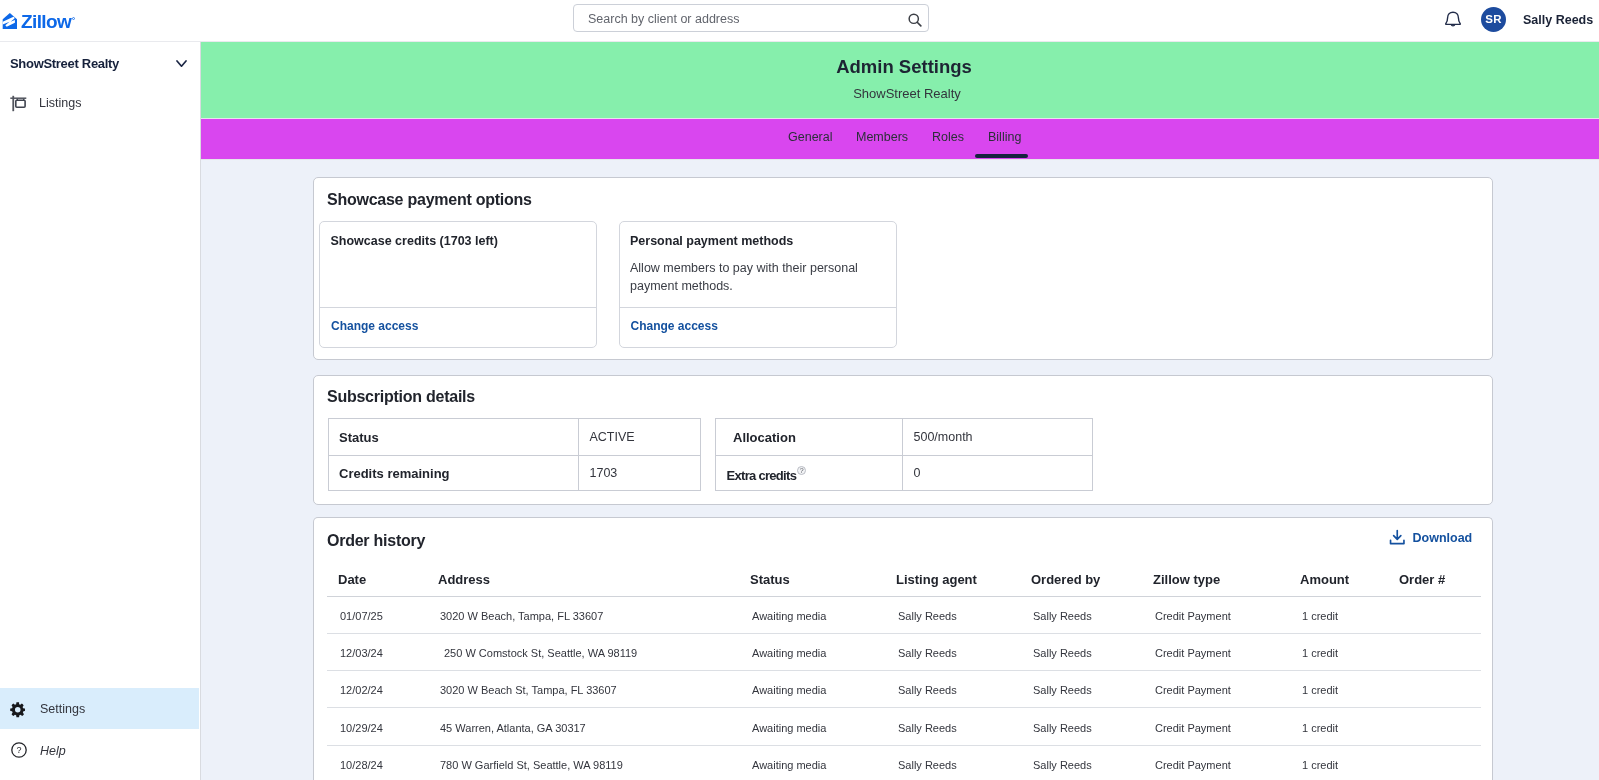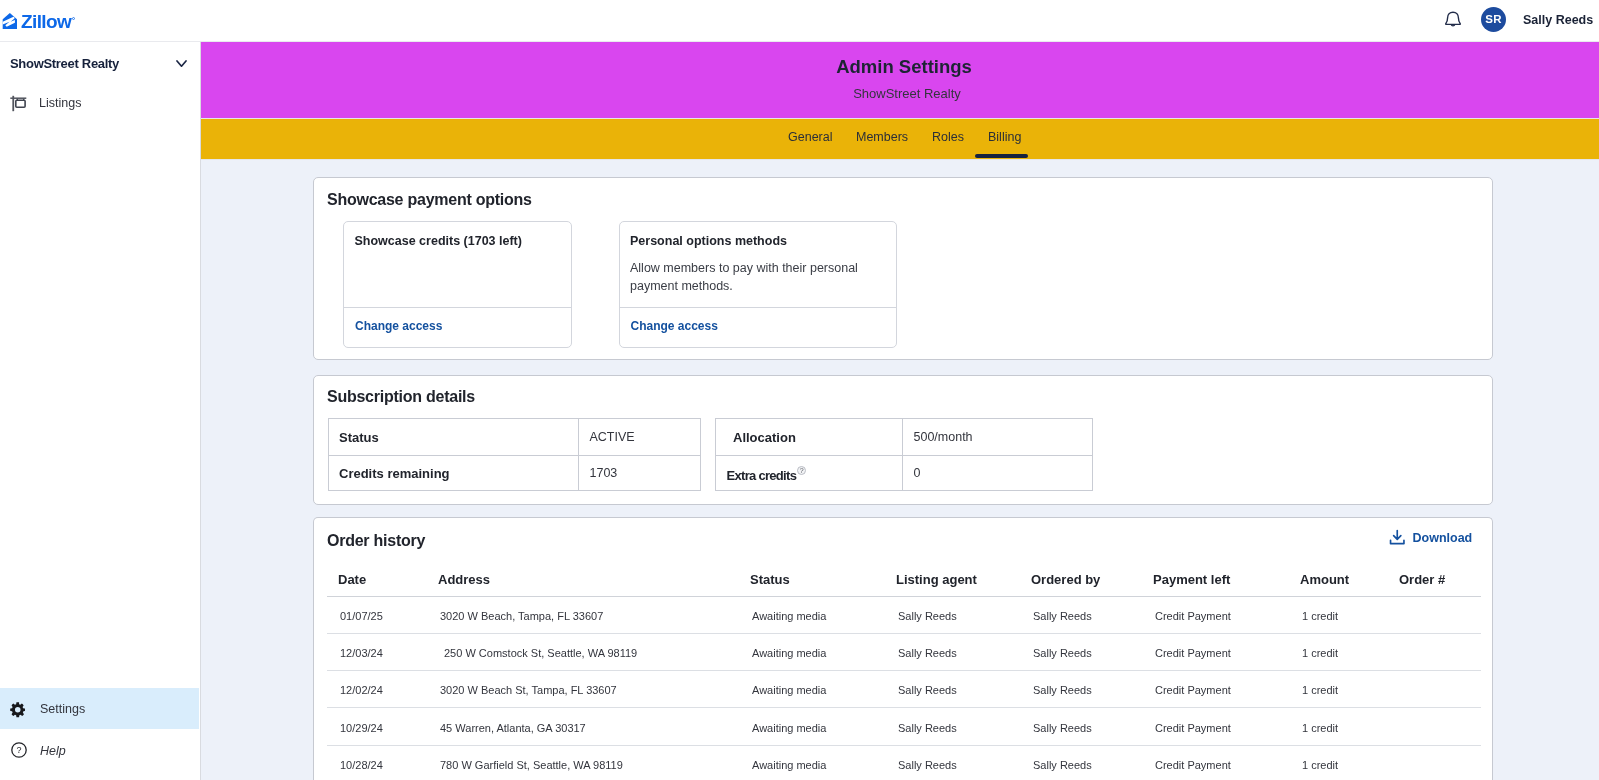--- a/index.html
+++ b/index.html
@@ -26,37 +26,37 @@
 #nav-listings svg { position:absolute; left:9.5px; top:6.5px; }
 #nav-listings .lbl { position:absolute; left:39px; top:7.5px; font-size:12.5px; color:#33353d; }
 #nav-settings { position:absolute; left:0; top:646px; width:199px; height:41px; background:#d9edfc; }
 #nav-settings svg { position:absolute; left:9.3px; top:12.7px; }
 #nav-settings .lbl { position:absolute; left:40px; top:14px; font-size:12.5px; color:#33353d; }
 #nav-help { position:absolute; left:0; top:693px; width:199px; height:31px; }
 #nav-help svg { position:absolute; left:10.5px; top:7px; }
 #nav-help .lbl { position:absolute; left:40px; top:8.5px; font-size:12.5px; color:#33353d;font-style:italic; }
 
 
-#main-title { position:absolute; left:201px; top:42px; width:1398px; height:77px; background:#d946ef; border-bottom:1px solid #e4e6ea; }
+#main-title { position:absolute; left:201px; top:42px; width:1398px; height:77px; background:#86efac; border-bottom:1px solid #e4e6ea; }
 #main-title h1 { position:absolute; left:4px; width:1398px; top:14px; text-align:center; font-size:18.5px; font-weight:bold; color:#1d2433; }
 #main-title .sub { position:absolute; left:7px; width:1398px; top:44px; text-align:center; font-size:13px; color:#33353d; }
-#tabsrow { position:absolute; left:201px; top:119px; width:1398px; height:41px; background:#eab308; border-bottom:1px solid #e4e6ea; }
+#tabsrow { position:absolute; left:201px; top:119px; width:1398px; height:41px; background:#d946ef; border-bottom:1px solid #e4e6ea; }
 .tab { position:absolute; top:11px; font-size:12.5px; color:#2b2f38; }
 #tab-underline { position:absolute; left:774px; top:35px; width:53px; height:4px; background:#16223f; border-radius:3px; }
 
 
 #content { position:absolute; left:201px; top:160px; width:1398px; height:620px; background:#edf1f9; }
 .card { position:absolute; left:112px; width:1180px; background:#fff; border:1px solid #c6c9d1; border-radius:5px; }
 .card h2 { font-size:16px; font-weight:bold; letter-spacing:-0.25px; color:#21242c; }
 
 
 #card1 { top:17px; height:183px; }
 #card1 h2 { position:absolute; left:13px; top:13px; }
 .subcard { position:absolute; top:43px; height:127px; border:1px solid #d3d6dd; border-radius:5px; background:#fff; }
-#sub1 { left:29px; width:229px;padding-left:28px; }
+#sub1 { left:5px; width:278px;padding-left:28px; }
 #sub2 { left:304.5px; width:278.5px; }
 .subcard .t { position:absolute; left:10.5px; top:12px; font-size:12.5px; font-weight:bold; color:#21242c; }
 .subcard .b { position:absolute; left:10.5px; top:37px; font-size:12.5px; color:#3a3d45; line-height:18px; }
 .subcard .sep { position:absolute; left:0; top:85px; width:100%; height:1px; background:#d3d6dd; }
 .subcard .link { position:absolute; left:11px; top:97px; font-size:12px; font-weight:bold; color:#14519f; }
 
 
 #card2 { top:215px; height:130px; }
 #card2 h2 { position:absolute; left:13px; top:12px; }
 .kvtable { position:absolute; top:42px; height:73px; border:1px solid #c9ccd4; }
@@ -84,20 +84,27 @@
 
 <div id="topbar">
   <div id="logo">
     <svg width="80" height="19" viewBox="0 0 80 19">
       <path d="M0.7 7.2 L7.85 1 L15 7.2 L15 17 L0.7 17 Z" fill="#0d68e8"></path>
       <path d="M0.7 9.8 L10.4 5.3 L12.2 4.7 L12.5 6.5 L8.6 9.7 L12.9 8.1 L12.9 10.8 L4.7 14.8 L3.3 13.2 L7.5 9.8 L0.7 12.4 Z" fill="#ffffff"></path>
       <text x="19" y="16" font-size="19" font-weight="bold" fill="#0d68e8" font-family="Liberation Sans, sans-serif" letter-spacing="-0.6">Zillow</text>
       <circle cx="71.5" cy="6.5" r="1" fill="none" stroke="#0d68e8" stroke-width="0.8"></circle>
     </svg>
   </div>
+  <div id="searchbox">
+    <span class="ph">Search by client or address</span>
+    <svg width="14" height="14" viewBox="0 0 17 17">
+        <circle cx="7" cy="7" r="5.6" fill="none" stroke="#3c3f46" stroke-width="1.8"></circle>
+        <line x1="11.2" y1="11.2" x2="15.6" y2="15.6" stroke="#3c3f46" stroke-width="2" stroke-linecap="round"></line>
+      </svg>
+  </div>
   <div id="bell">
     <svg width="16" height="18" viewBox="0 0 16 18">
       <path d="M8 1.2 C4.7 1.2 2.6 3.6 2.6 6.8 C2.6 10.2 1.4 11.8 0.8 12.6 C0.6 12.9 0.8 13.4 1.2 13.4 L14.8 13.4 C15.2 13.4 15.4 12.9 15.2 12.6 C14.6 11.8 13.4 10.2 13.4 6.8 C13.4 3.6 11.3 1.2 8 1.2 Z" fill="none" stroke="#222c49" stroke-width="1.4" stroke-linejoin="round"></path>
       <path d="M6.2 13.6 a1.9 1.9 0 0 0 3.6 0" fill="none" stroke="#222c49" stroke-width="1.4"></path>
     </svg>
   </div>
   <div id="avatar">SR</div>
   <div id="username">Sally Reeds</div>
 </div>
 
@@ -146,21 +153,21 @@
 
 <div id="content">
   <div class="card" id="card1">
     <h2>Showcase payment options</h2>
     <div class="subcard" id="sub1">
       <div class="t">Showcase credits (1703 left)</div>
       <div class="sep"></div>
       <div class="link">Change access</div>
     </div>
     <div class="subcard" id="sub2">
-      <div class="t">Personal options methods</div>
+      <div class="t">Personal payment methods</div>
       <div class="b">Allow members to pay with their personal<br>payment methods.</div>
       <div class="sep"></div>
       <div class="link">Change access</div>
     </div>
   </div>
 
   <div class="card" id="card2">
     <h2>Subscription details</h2>
     <div class="kvtable" id="kv1">
       <div class="cell lab" style="left:10px; top:11px;">Status</div>
@@ -184,21 +191,21 @@
     <h2>Order history</h2>
     <div id="dl"><svg width="16.5" height="16.5" viewBox="0 0 16 16">
           <path d="M8 1.5 L8 9.5 M4.5 6.5 L8 10 L11.5 6.5" fill="none" stroke="#14519f" stroke-width="1.6" stroke-linecap="round" stroke-linejoin="round"></path>
           <path d="M1.5 11 L1.5 14.2 L14.5 14.2 L14.5 11" fill="none" stroke="#14519f" stroke-width="1.6" stroke-linecap="round" stroke-linejoin="round"></path>
         </svg>Download</div>
     <div class="ohdr" style="left:24px;">Date</div>
     <div class="ohdr" style="left:124px;">Address</div>
     <div class="ohdr" style="left:436px;">Status</div>
     <div class="ohdr" style="left:582px;">Listing agent</div>
     <div class="ohdr" style="left:717px;">Ordered by</div>
-    <div class="ohdr" style="left:839px;">Payment left</div>
+    <div class="ohdr" style="left:839px;">Zillow type</div>
     <div class="ohdr" style="left:986px;">Amount</div>
     <div class="ohdr" style="left:1085px;">Order #</div>
     <div class="oline" style="top:78px; background:#d0d3d9;"></div>
     <div class="oline" style="top:115px;"></div>
     <div class="oline" style="top:152px;"></div>
     <div class="oline" style="top:189px;"></div>
     <div class="oline" style="top:226.5px;"></div>
 <div class="orow" style="left:26px; top:91.5px;">01/07/25</div>
 <div class="orow" style="left:126px; top:91.5px;">3020 W Beach, Tampa, FL 33607</div>
 <div class="orow" style="left:438px; top:91.5px;">Awaiting media</div>

